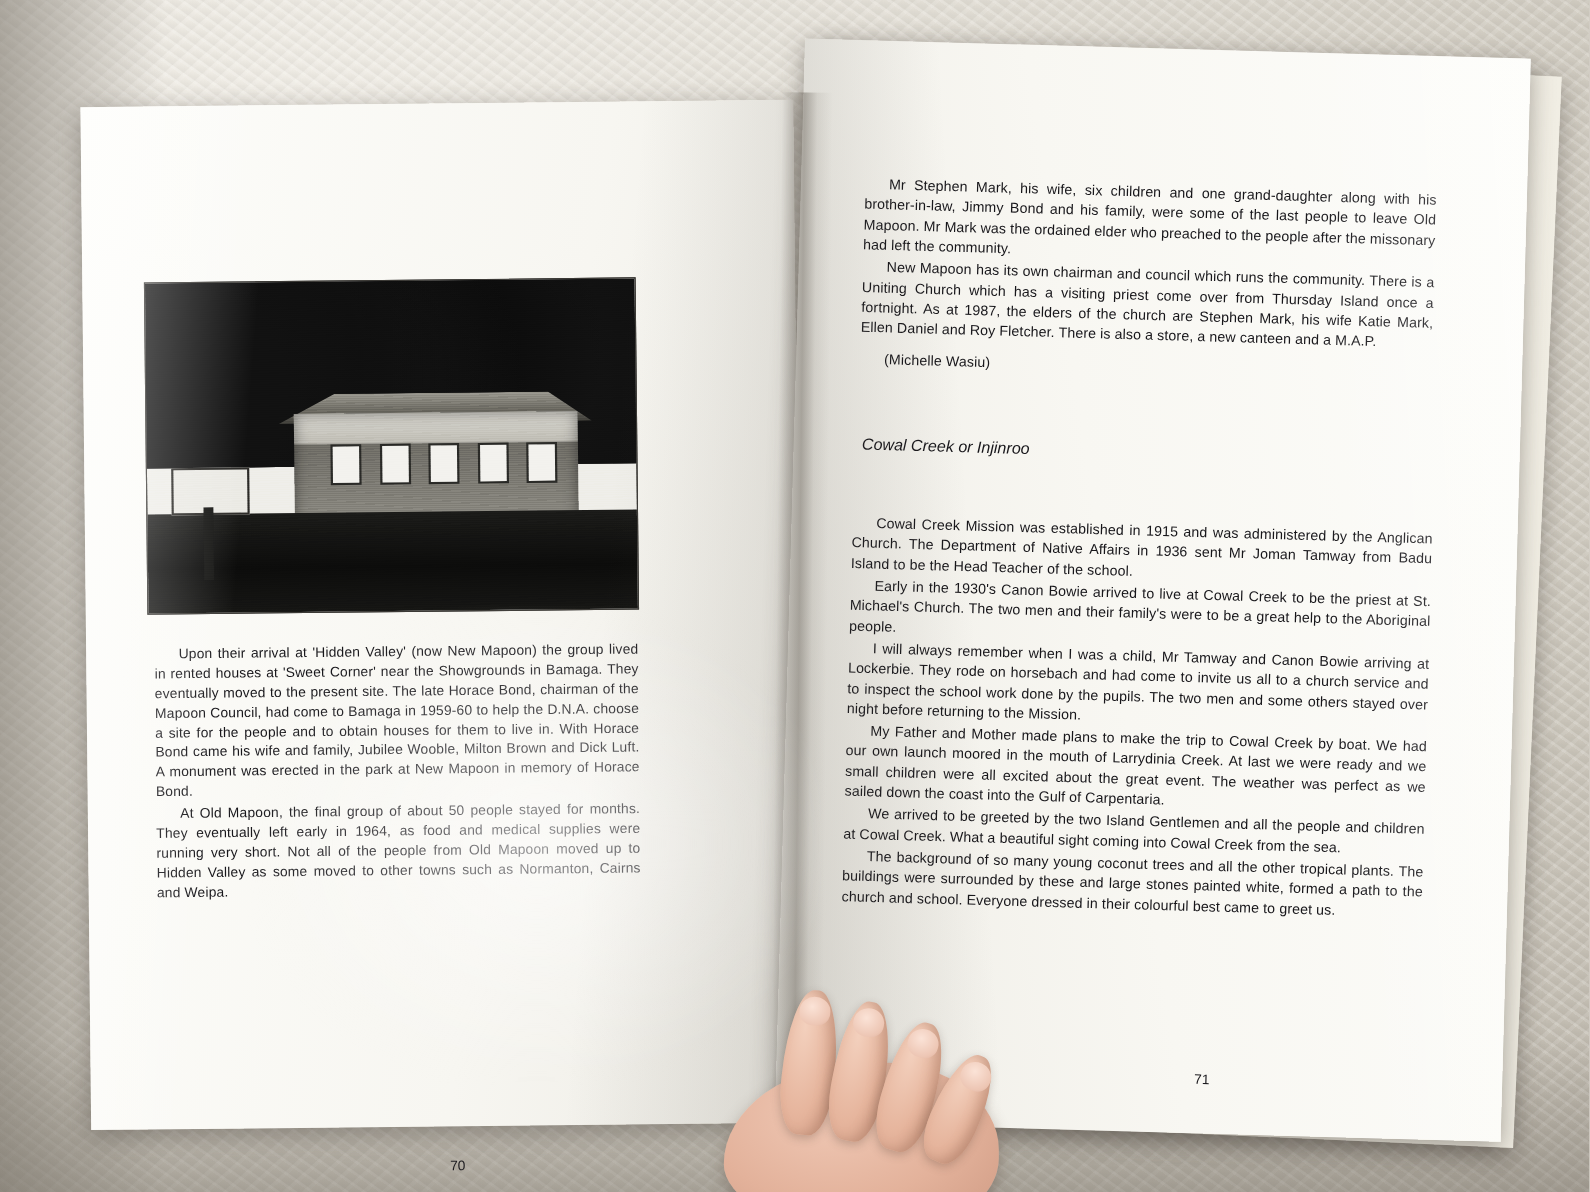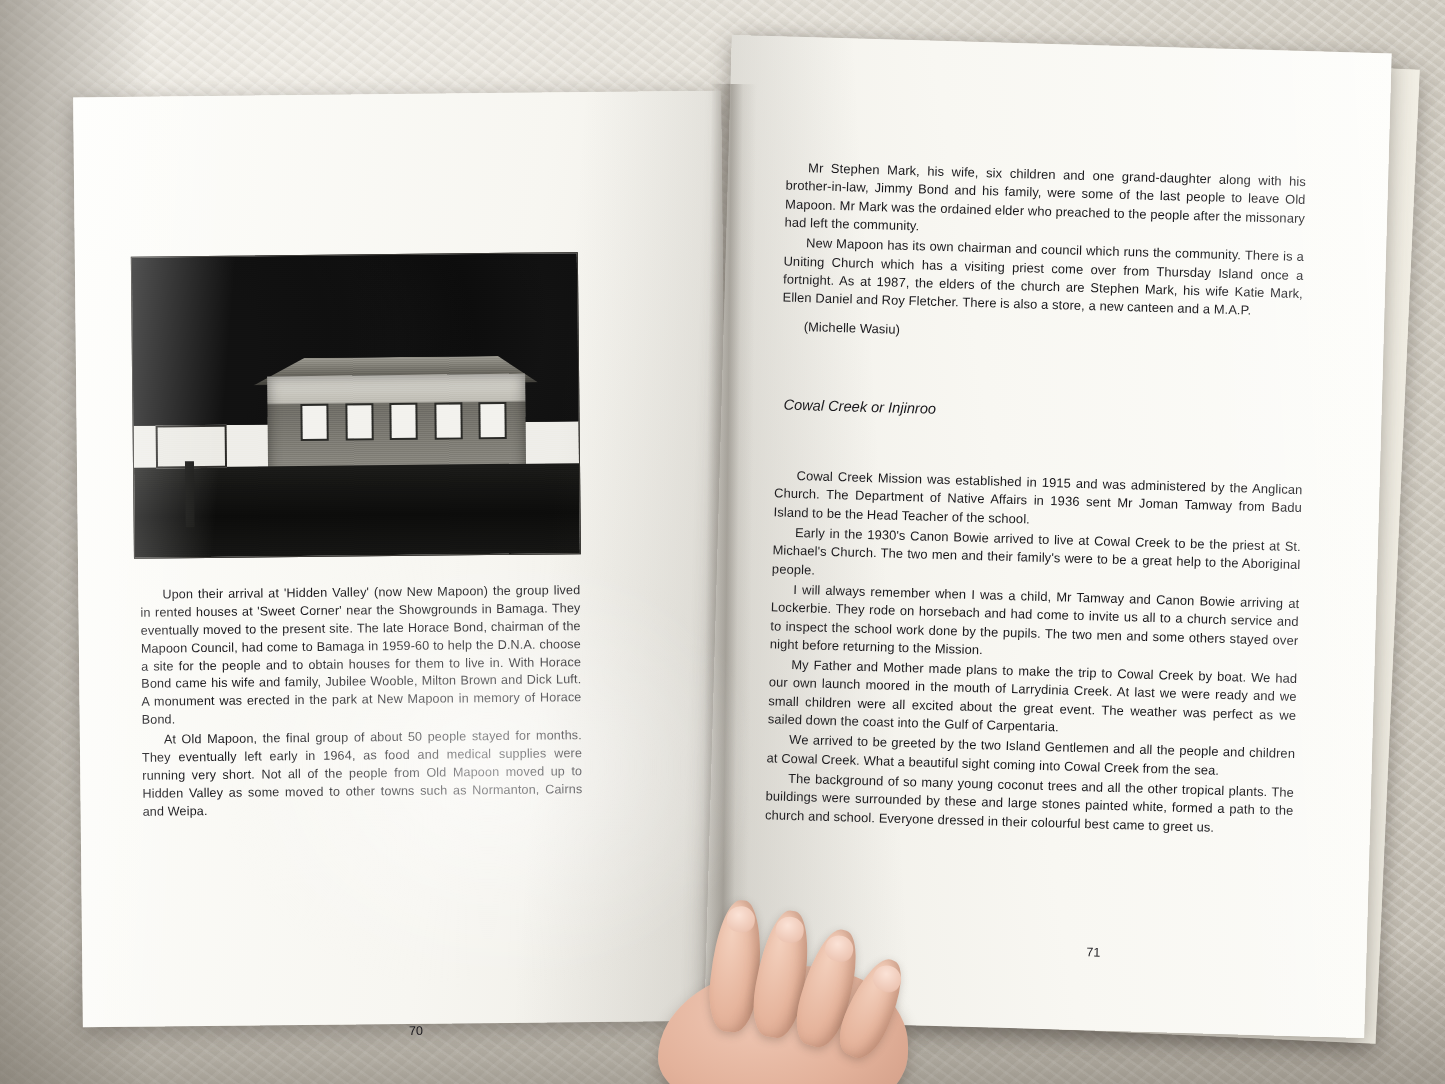--- a/index.html
+++ b/index.html
@@ -209,20 +209,21 @@
     left: 55px;
     top: 430px;
     width: 528px;
     font-size: 12.9px;
     letter-spacing: .1px;
   }
   .folio {
     position: absolute;
     font-size: 12.5px;
     color: #1b1a1e;
+    margin-top: 29px;
   }
   .folio-left { left: 326px; top: 930px; }
   .folio-right { left: 380px; top: 900px; }
 
   
   .sheen-left {
     position: absolute; inset: 0;
     background: linear-gradient(95deg, rgba(255,255,255,.45) 0%, rgba(255,255,255,0) 24%, rgba(0,0,0,0.0) 70%, rgba(90,85,78,.16) 100%);
     pointer-events: none;
   }

